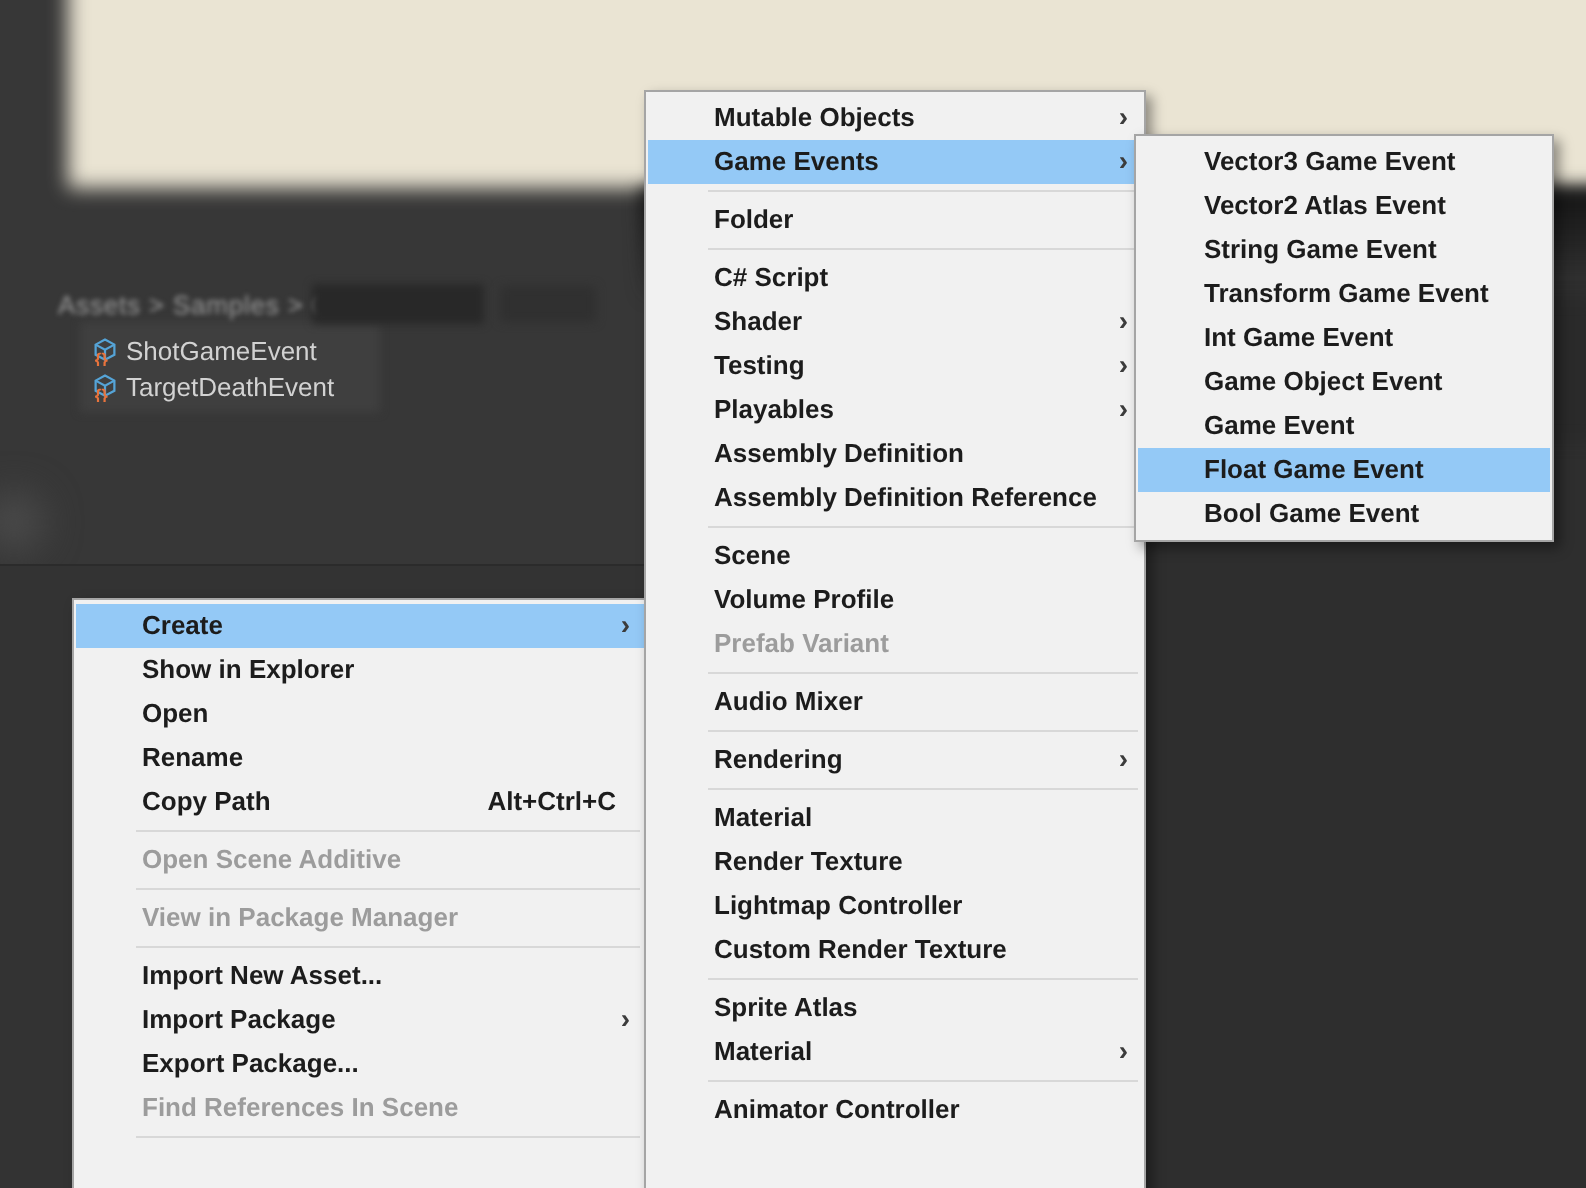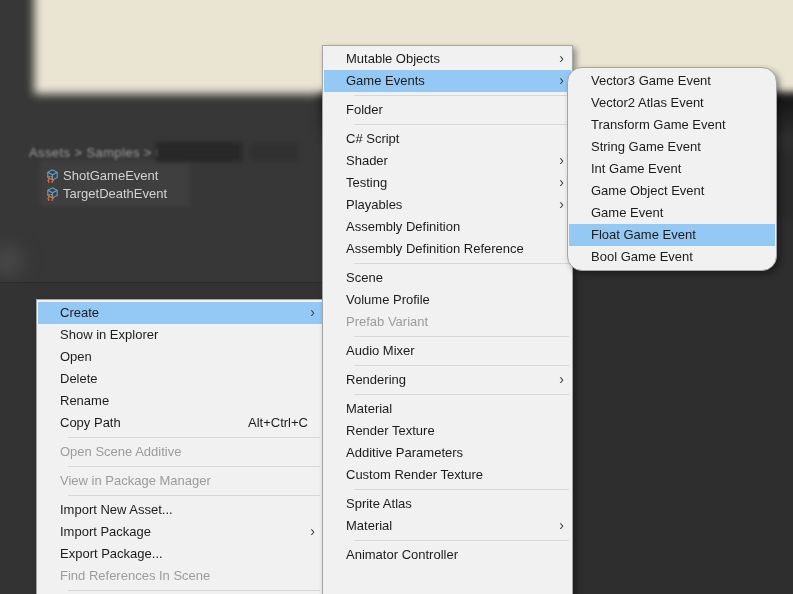--- a/index.html
+++ b/index.html
@@ -35,32 +35,32 @@
   .asset-row { position:absolute; left:45px; height:18px; display:flex; align-items:center;
     color:var(--asset-text,#d2d2d2); font-size:13px; white-space:nowrap; }
   .asset-row svg { margin-right:3px; flex:0 0 auto; }
 
   
   .menu { position:absolute; background:var(--menu-bg,#f1f1f1);
     border:1px solid var(--menu-border,#a5a5a5); padding:2px 1px;
     box-shadow:3px 3px 6px rgba(0,0,0,.4);
     font-size:13px; color:var(--menu-text,#1c1c1c); }
   .mi { position:relative; height:22px; line-height:22px; display:flex;
-    padding:0 14px 0 22px; white-space:nowrap; }
+    padding:0 14px 0 33px; white-space:nowrap;font-weight:bold; }
   .mi .lbl { flex:1 1 auto; overflow:hidden; }
   .mi .sc { flex:0 0 auto; margin-left:36px; }
   .mi .arr { position:absolute; right:7px; top:0; height:22px; line-height:21px;
     font-size:14px; color:#3c3c3c; }
   .mi.hl { background:var(--menu-highlight,#94c9f6); }
   .mi.dis { color:var(--menu-disabled,#9c9c9c); }
   .sep { height:1px; background:var(--menu-sep,#d8d8d8); margin:3px 2px 3px 30px; }
 
   #context-menu { left:36px; top:299px; width:288px; height:310px; z-index:10; }
   #create-submenu { left:322px; top:45px; width:251px; height:560px; z-index:20; }
-  #game-events-submenu { left:567px; top:67px; width:210px; z-index:30;border-radius:15px; }
+  #game-events-submenu { left:567px; top:67px; width:210px; z-index:30; }
 </style>
 </head>
 <body style="--base-dark: #373737; --beige: #eae4d3; --menu-bg: #f1f1f1; --menu-border: #a5a5a5; --menu-highlight: #94c9f6; --menu-text: #1c1c1c; --menu-disabled: #9c9c9c; --menu-sep: #d8d8d8; --asset-text: #d2d2d2; --icon-blue: #55a4d7; --icon-orange: #e8733c;">
 
 <div class="bg-layer bg-beige"></div>
 <div class="bg-layer bg-under-band"></div>
 <div class="bg-layer bg-right-lower"></div>
 <div class="bg-layer bg-right-stripe"></div>
 <div class="bg-layer bg-left-blob"></div>
 <div class="bg-layer bg-bottom-left"></div>
@@ -93,23 +93,20 @@
       <span class="lbl">Create</span>
       <span class="arr">›</span>
     </div>
     <div class="mi">
       <span class="lbl">Show in Explorer</span>
     </div>
     <div class="mi">
       <span class="lbl">Open</span>
     </div>
     <div class="mi">
-      <span class="lbl">Delete</span>
-    </div>
-    <div class="mi">
       <span class="lbl">Rename</span>
     </div>
     <div class="mi">
       <span class="lbl">Copy Path</span>
       <span class="sc">Alt+Ctrl+C</span>
     </div>
     <div class="sep"></div>
     <div class="mi dis">
       <span class="lbl">Open Scene Additive</span>
     </div>
@@ -188,21 +185,21 @@
       <span class="arr">›</span>
     </div>
     <div class="sep"></div>
     <div class="mi">
       <span class="lbl">Material</span>
     </div>
     <div class="mi">
       <span class="lbl">Render Texture</span>
     </div>
     <div class="mi">
-      <span class="lbl">Additive Parameters</span>
+      <span class="lbl">Lightmap Controller</span>
     </div>
     <div class="mi">
       <span class="lbl">Custom Render Texture</span>
     </div>
     <div class="sep"></div>
     <div class="mi">
       <span class="lbl">Sprite Atlas</span>
     </div>
     <div class="mi">
       <span class="lbl">Material</span>
@@ -214,24 +211,24 @@
     </div>
   </div>
 <div id="game-events-submenu" class="menu">
     <div class="mi">
       <span class="lbl">Vector3 Game Event</span>
     </div>
     <div class="mi">
       <span class="lbl">Vector2 Atlas Event</span>
     </div>
     <div class="mi">
+      <span class="lbl">String Game Event</span>
+    </div>
+    <div class="mi">
       <span class="lbl">Transform Game Event</span>
-    </div>
-    <div class="mi">
-      <span class="lbl">String Game Event</span>
     </div>
     <div class="mi">
       <span class="lbl">Int Game Event</span>
     </div>
     <div class="mi">
       <span class="lbl">Game Object Event</span>
     </div>
     <div class="mi">
       <span class="lbl">Game Event</span>
     </div>

